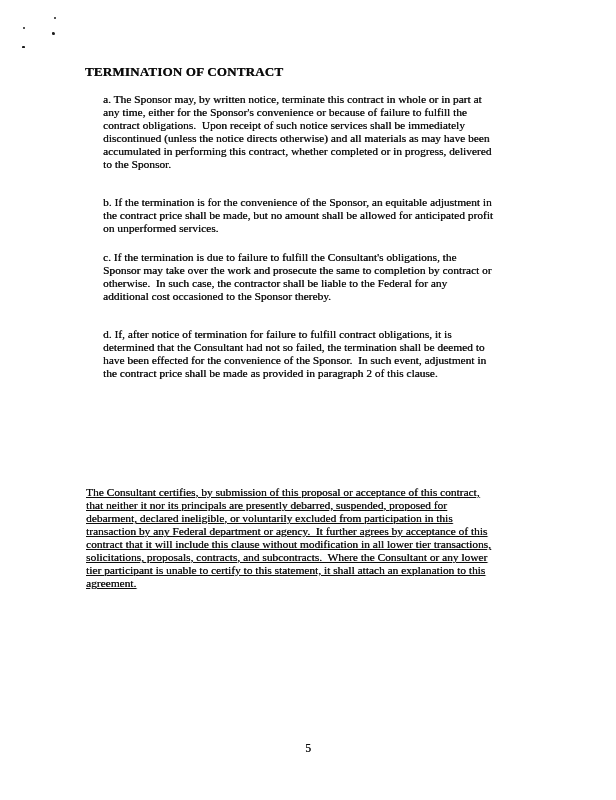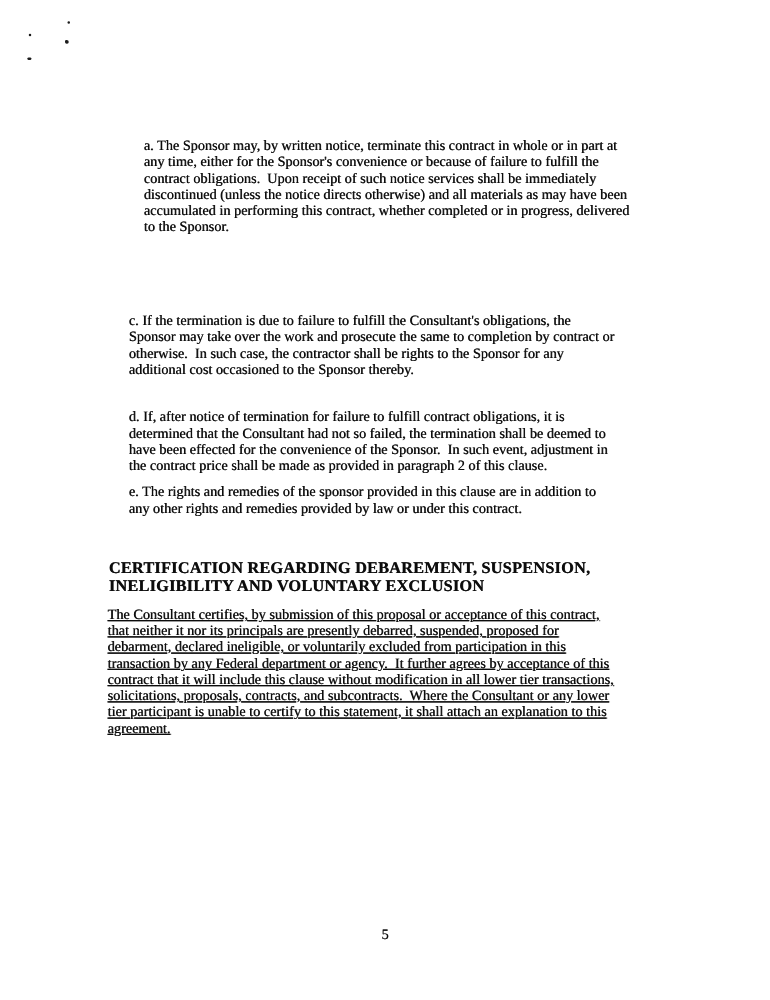--- a/index.html
+++ b/index.html
@@ -37,21 +37,21 @@
     top: 446px;
   }
   .para {
     position: absolute;
     left: 103px;
     width: 470px;
     font-size: 11.4px;
     line-height: 13px;
     white-space: pre-wrap;
   }
-  .para-a { top: 111px; margin-left: 12px; }
+  .para-a { top: 93px; }
   .para-b { top: 196px; }
   .para-c { top: 251px; }
   .para-d { top: 328px; }
   .para-e { top: 388px; }
   .cert-body {
     position: absolute;
     left: 86px;
     top: 486px;
     width: 488px;
     font-size: 11.4px;
@@ -80,44 +80,44 @@
 </head>
 <body>
 
 <div class="page">
 
   <span class="speck speck-1"></span>
   <span class="speck speck-2"></span>
   <span class="speck speck-3"></span>
   <span class="speck speck-4"></span>
 
+  <div class="section-heading heading-termination scan-text">TERMINATION OF CONTRACT</div>
 
   <div class="para para-a scan-text">a. The Sponsor may, by written notice, terminate this contract in whole or in part at
 any time, either for the Sponsor's convenience or because of failure to fulfill the
 contract obligations.  Upon receipt of such notice services shall be immediately
 discontinued (unless the notice directs otherwise) and all materials as may have been
 accumulated in performing this contract, whether completed or in progress, delivered
 to the Sponsor.</div>
 
+  <div class="para para-b scan-text">b. If the termination is for the convenience of the Sponsor, an equitable adjustment in
+the contract price shall be made, but no amount shall be allowed for anticipated profit
+on unperformed services.</div>
 
   <div class="para para-c scan-text">c. If the termination is due to failure to fulfill the Consultant's obligations, the
 Sponsor may take over the work and prosecute the same to completion by contract or
-otherwise.  In such case, the contractor shall be rights to the Sponsor for any
+otherwise.  In such case, the contractor shall be liable to the Federal for any
 additional cost occasioned to the Sponsor thereby.</div>
 
   <div class="para para-d scan-text">d. If, after notice of termination for failure to fulfill contract obligations, it is
 determined that the Consultant had not so failed, the termination shall be deemed to
 have been effected for the convenience of the Sponsor.  In such event, adjustment in
 the contract price shall be made as provided in paragraph 2 of this clause.</div>
 
-  <div class="para para-e scan-text">e. The rights and remedies of the sponsor provided in this clause are in addition to
-any other rights and remedies provided by law or under this contract.</div>
 
-  <div class="section-heading heading-certification scan-text">CERTIFICATION REGARDING DEBAREMENT, SUSPENSION,
-INELIGIBILITY AND VOLUNTARY EXCLUSION</div>
 
   <div class="cert-body scan-text">The Consultant certifies, by submission of this proposal or acceptance of this contract,
 that neither it nor its principals are presently debarred, suspended, proposed for
 debarment, declared ineligible, or voluntarily excluded from participation in this
 transaction by any Federal department or agency.  It further agrees by acceptance of this
 contract that it will include this clause without modification in all lower tier transactions,
 solicitations, proposals, contracts, and subcontracts.  Where the Consultant or any lower
 tier participant is unable to certify to this statement, it shall attach an explanation to this
 agreement.</div>
 

